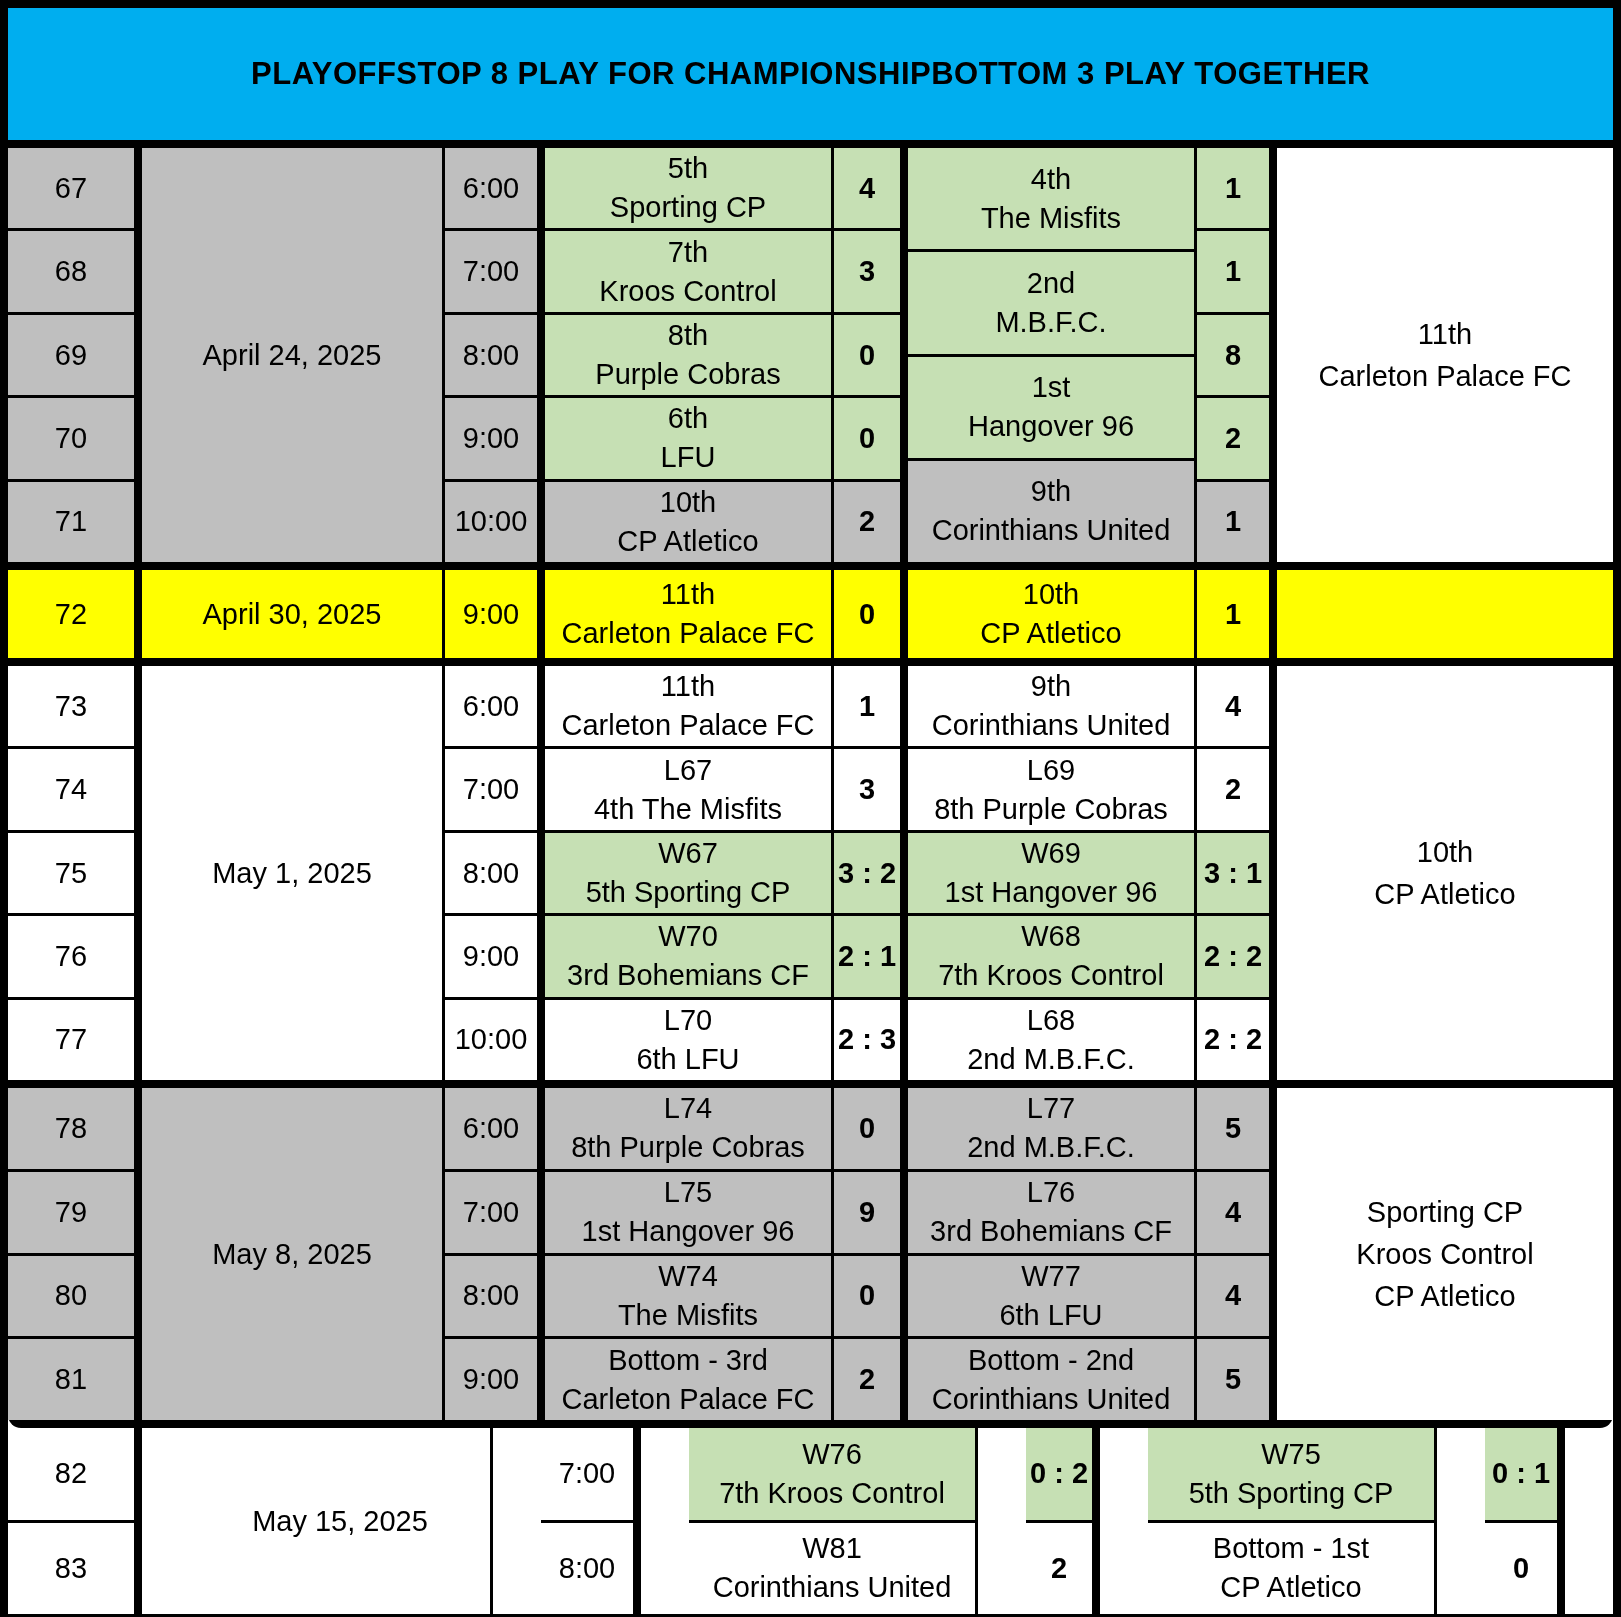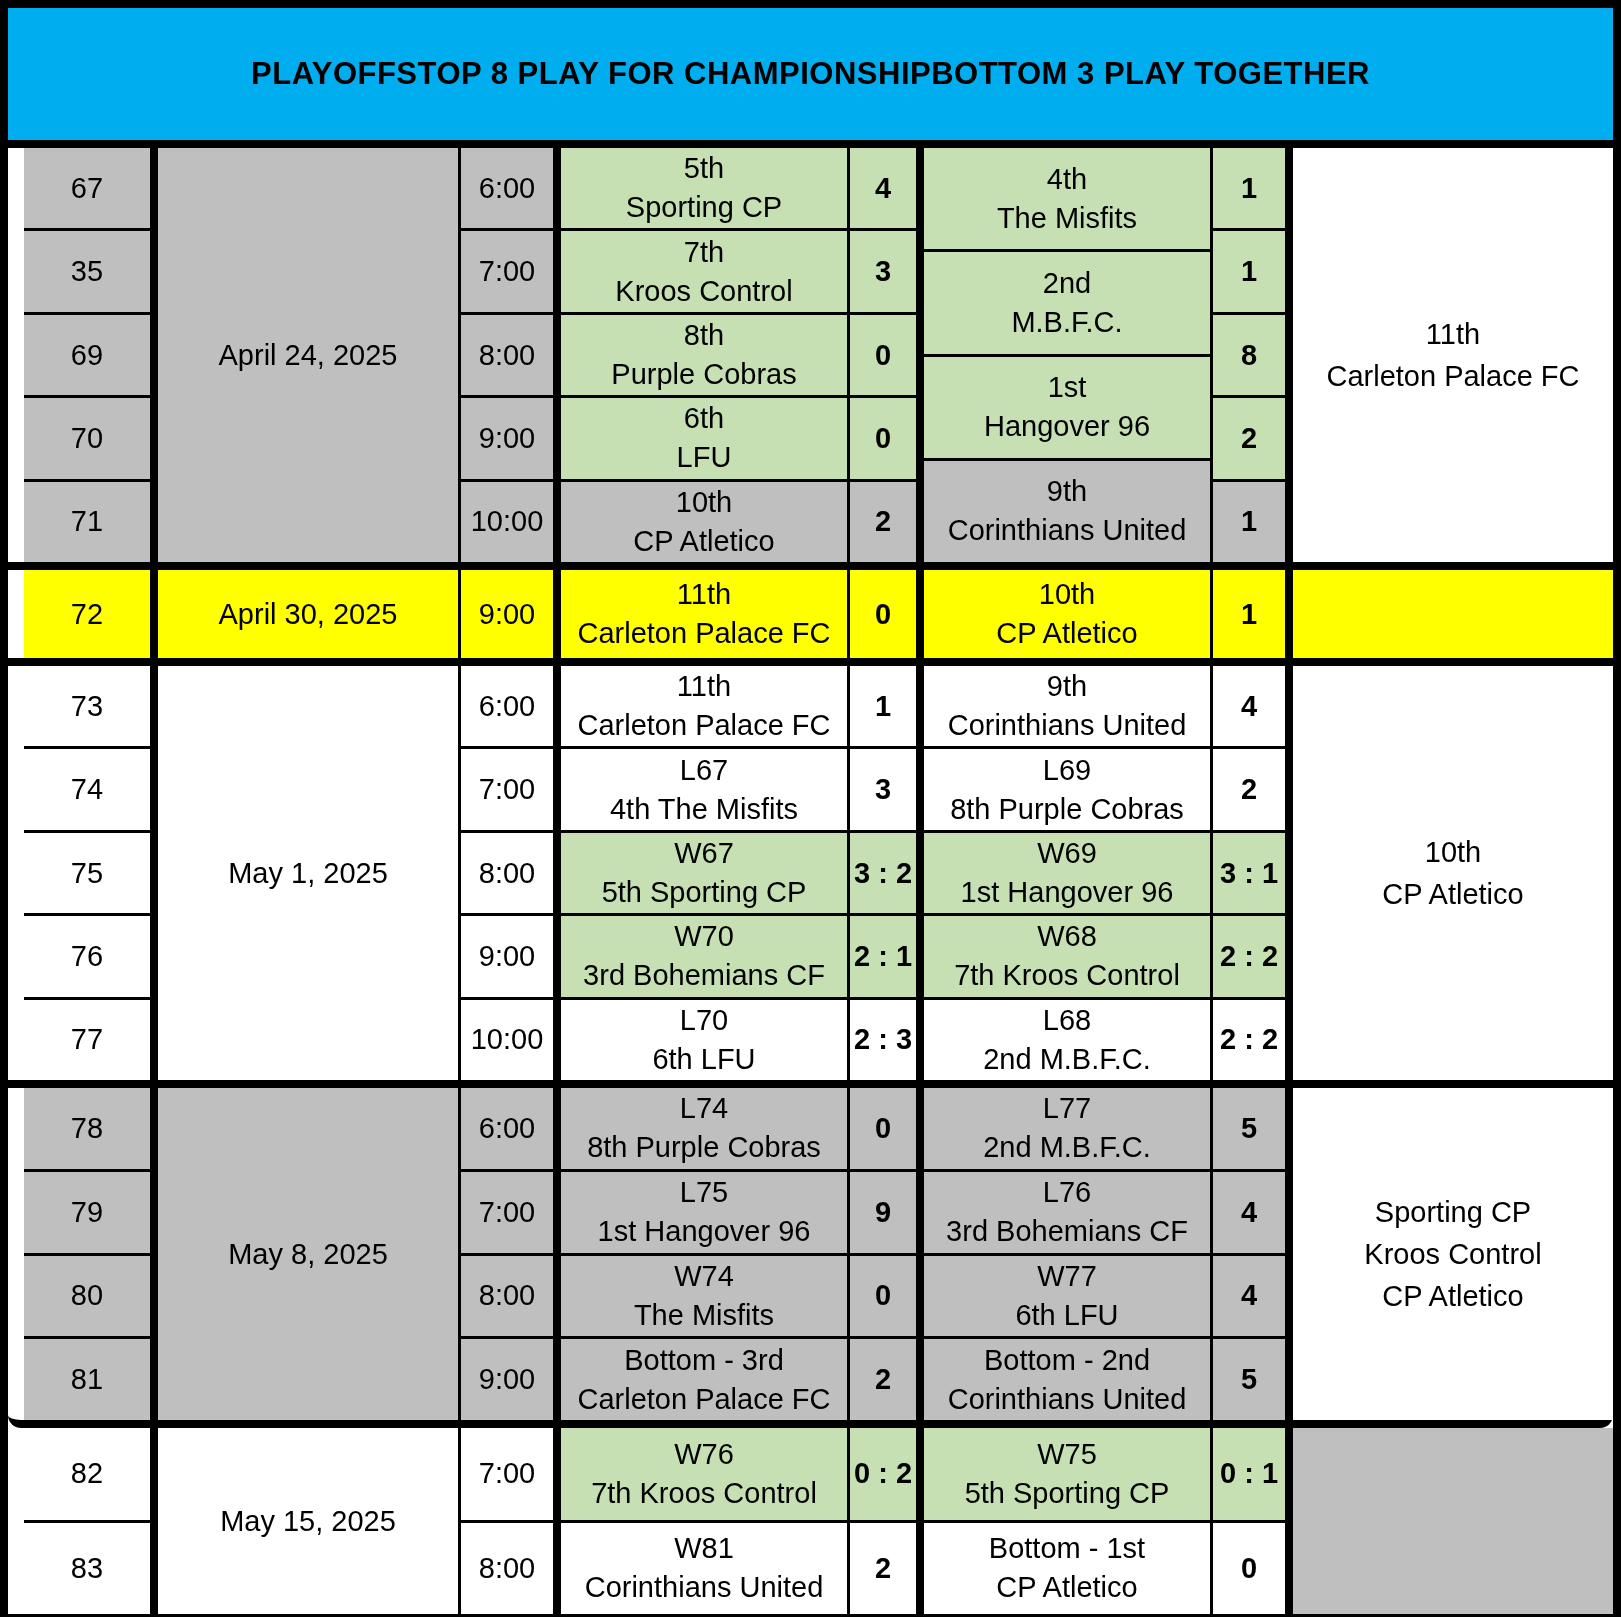--- a/index.html
+++ b/index.html
@@ -6,57 +6,57 @@
   body{width:1621px;height:1617px;overflow:hidden;font-family:"Liberation Sans",sans-serif;color:#000;}
   .board{width:1605px;border:8px solid var(--border);}
   .hdr{height:132px;background:var(--blue);border-bottom:8px solid var(--border);
        display:flex;flex-direction:row;align-items:center;justify-content:center;}
   .hdr div{font-weight:bold;font-size:31px;line-height:44px;letter-spacing:.5px;}
   .section{display:flex;border-bottom:8px solid var(--border);}
   .section:last-child{border-bottom:none;}
   .col{display:flex;flex-direction:column;}
   .col .c{flex:1;display:flex;flex-direction:column;align-items:center;justify-content:center;text-align:center;}
   .col .c + .c{border-top:3px solid var(--border);}
-  .num-col{width:126px;border-right:8px solid var(--border);margin-left:16px;}
+  .num-col{width:126px;border-right:8px solid var(--border);}
   .date-col{width:300px;border-right:3px solid var(--border);}
   .time-col{width:92px;border-right:8px solid var(--border);}
   .home-col{width:286px;border-right:3px solid var(--border);}
   .hs-col{width:66px;border-right:8px solid var(--border);}
   .away-col{width:286px;border-right:3px solid var(--border);}
   .as-col{width:72px;border-right:8px solid var(--border);}
   .note-col{flex:1;}
   .c{font-size:29px;}
   .c.score{font-weight:bold;}
   .c .ln{line-height:39px;}
   .c.note .ln{line-height:42px;}
   .bg-gray{background:var(--gray);}
   .bg-green{background:var(--green);}
   .bg-yellow{background:var(--yellow);}
   .bg-white{background:var(--white);}
   .s-h1{height:414px;}
   .s-h2{height:88px;}
   .s-h3{height:414px;justify-content:center;}
   .s-h4{height:332px;border-radius:13px;}
-  .s-h5{height:186px;}
+  .s-h5{height:186px;gap:48px;}
 </style>
 </head>
 <body>
 
 <div class="board">
 
   <div class="hdr">
     <div>PLAYOFFS</div>
     <div>TOP 8 PLAY FOR CHAMPIONSHIP</div>
     <div>BOTTOM 3 PLAY TOGETHER</div>
   </div>
 
   <div class="section s-h1">
     <div class="col num-col">
       <div class="c bg-gray">67</div>
-      <div class="c bg-gray">35</div>
+      <div class="c bg-gray">68</div>
       <div class="c bg-gray">69</div>
       <div class="c bg-gray">70</div>
       <div class="c bg-gray">71</div>
     </div>
     <div class="col date-col">
       <div class="c bg-gray">April 24, 2025</div>
     </div>
     <div class="col time-col">
       <div class="c bg-gray">6:00</div>
       <div class="c bg-gray">7:00</div>

